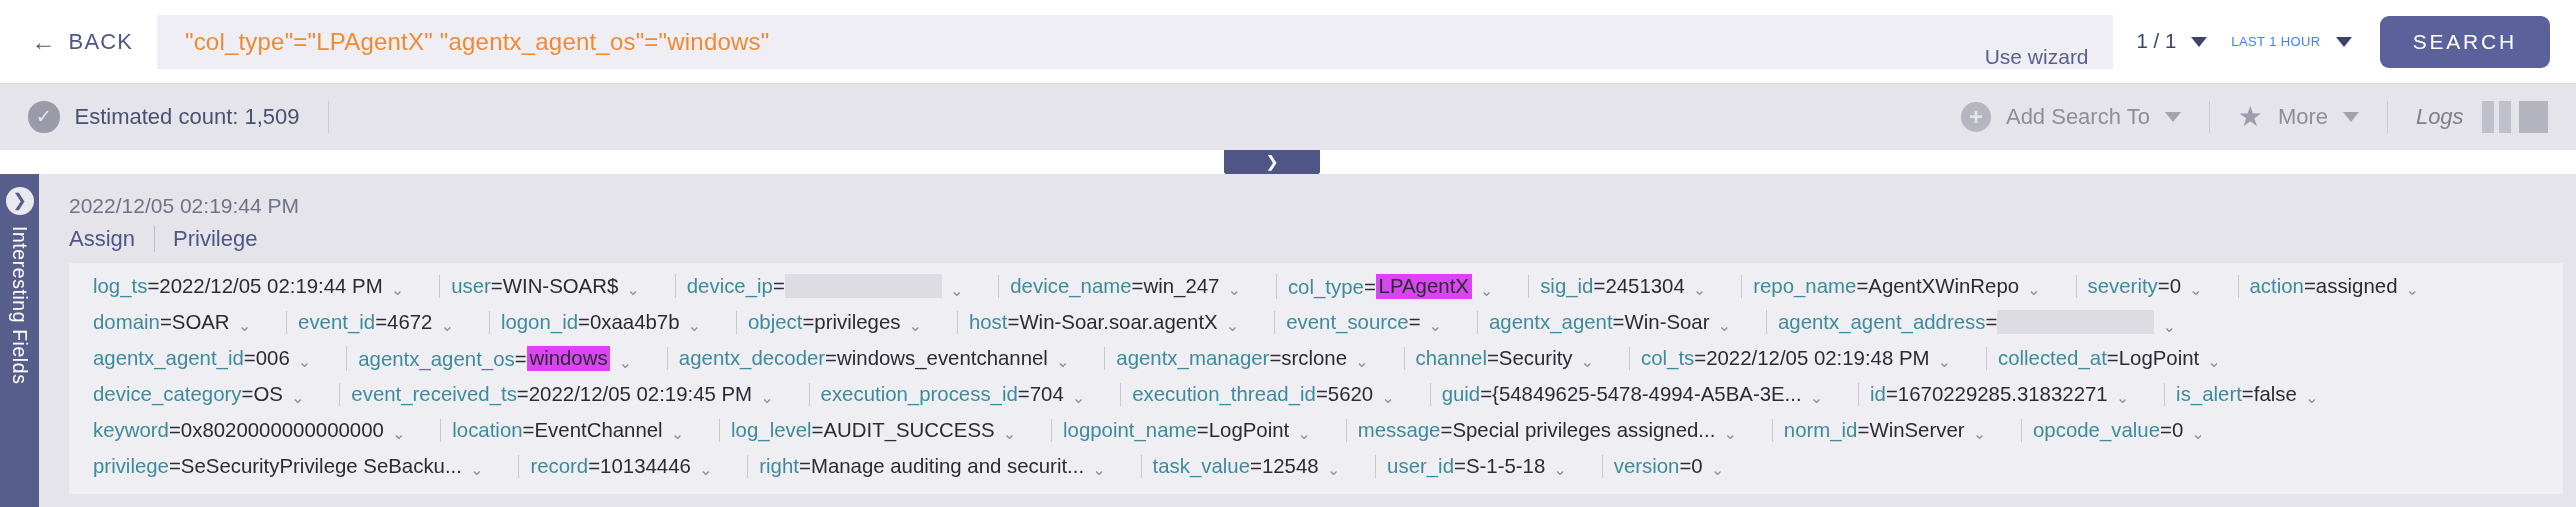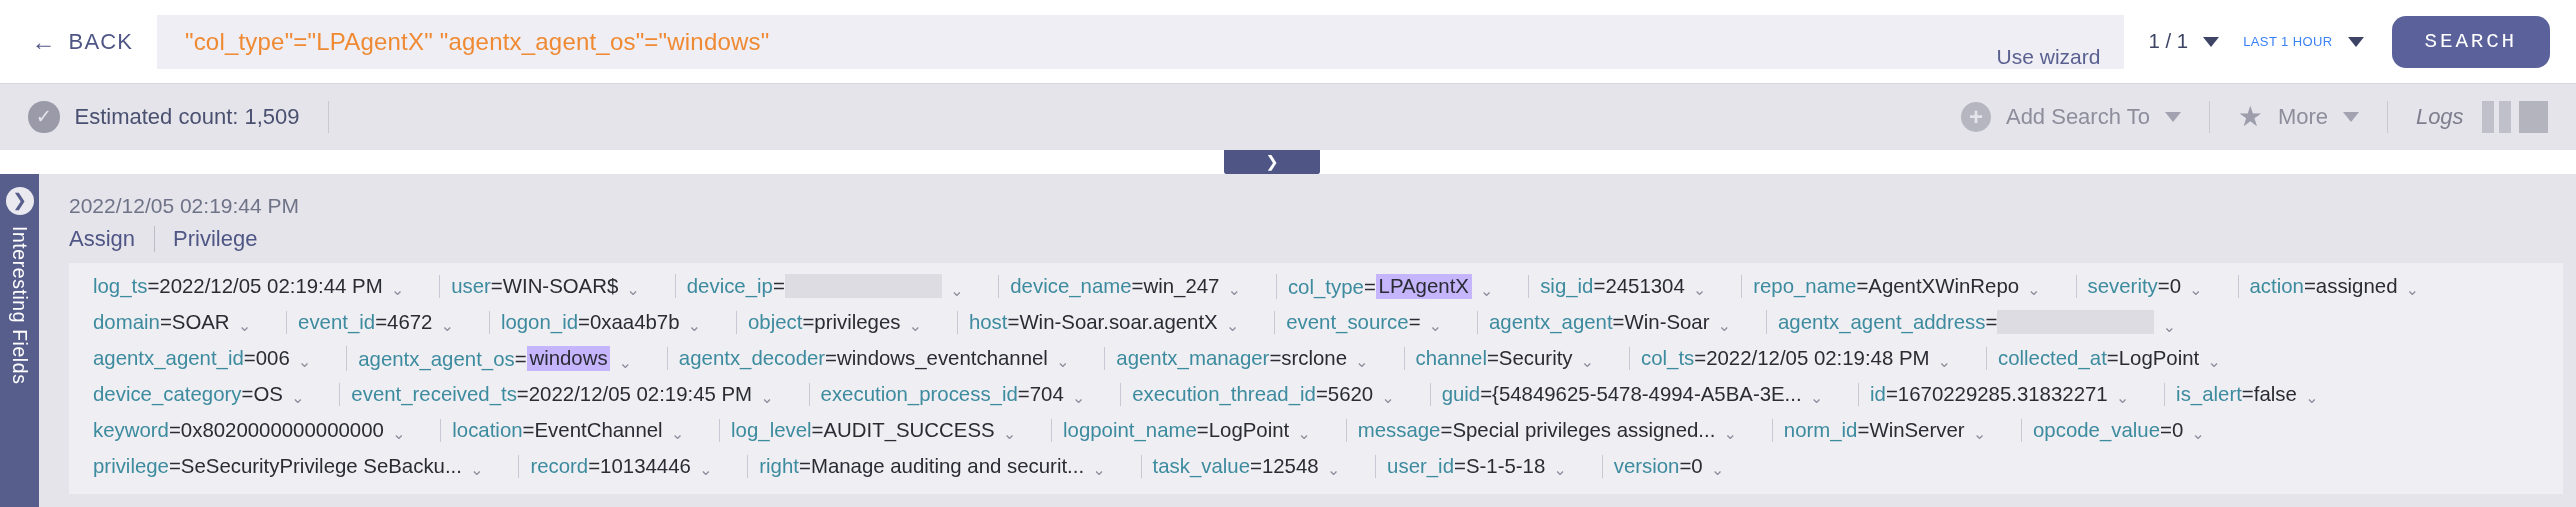--- a/index.html
+++ b/index.html
@@ -70,23 +70,23 @@
     white-space: nowrap; cursor: pointer;
   }
   .search-btn {
     margin-left: 28px;
     background: #5a619b;
     color: #ffffff;
     font-size: 21px; letter-spacing: 2.8px;
     height: 52px;
     display: flex; align-items: center; justify-content: center;
     padding: 0 33px;
-    border: none; border-radius: 14px;
+    border: none; border-radius: 9px;
     cursor: pointer;
-    font-family: Liberation Mono, monospace;
+    font-family: Liberation Sans, sans-serif;
   }
 
   
   .statusbar {
     height: 67px;
     background: #e4e4ea;
     display: flex; align-items: center;
     padding: 0 28px 0 28px;
     border-top: 0.9px solid #d6d6dd;
   }
@@ -219,21 +219,21 @@
     display: flex; align-items: flex-end;
     white-space: nowrap;
     padding: 0 11px;
     font-size: 20.4px;
     cursor: pointer;
   }
   .field + .field { border-left: 0.9px solid #c8c8d4; margin-left: 24px; }
   .f-key { color: #3d8b9e; }
   .f-eq  { color: #2b2b33; }
   .f-val { color: #2b2b33; }
-  .f-val.hl { background: #c4b5fd; padding: 0.9px 2.8px; }
+  .f-val.hl { background: #d946ef; padding: 0.9px 2.8px; }
   .f-val.redacted {
     display: inline-block;
     width: 157px; height: 24px;
     background: #dcdce2;
     vertical-align: middle;
   }
   .f-caret {
     margin-left: 8.3px;
     color: #8b8b9b; font-size: 15.7px; line-height: 1;
   }

